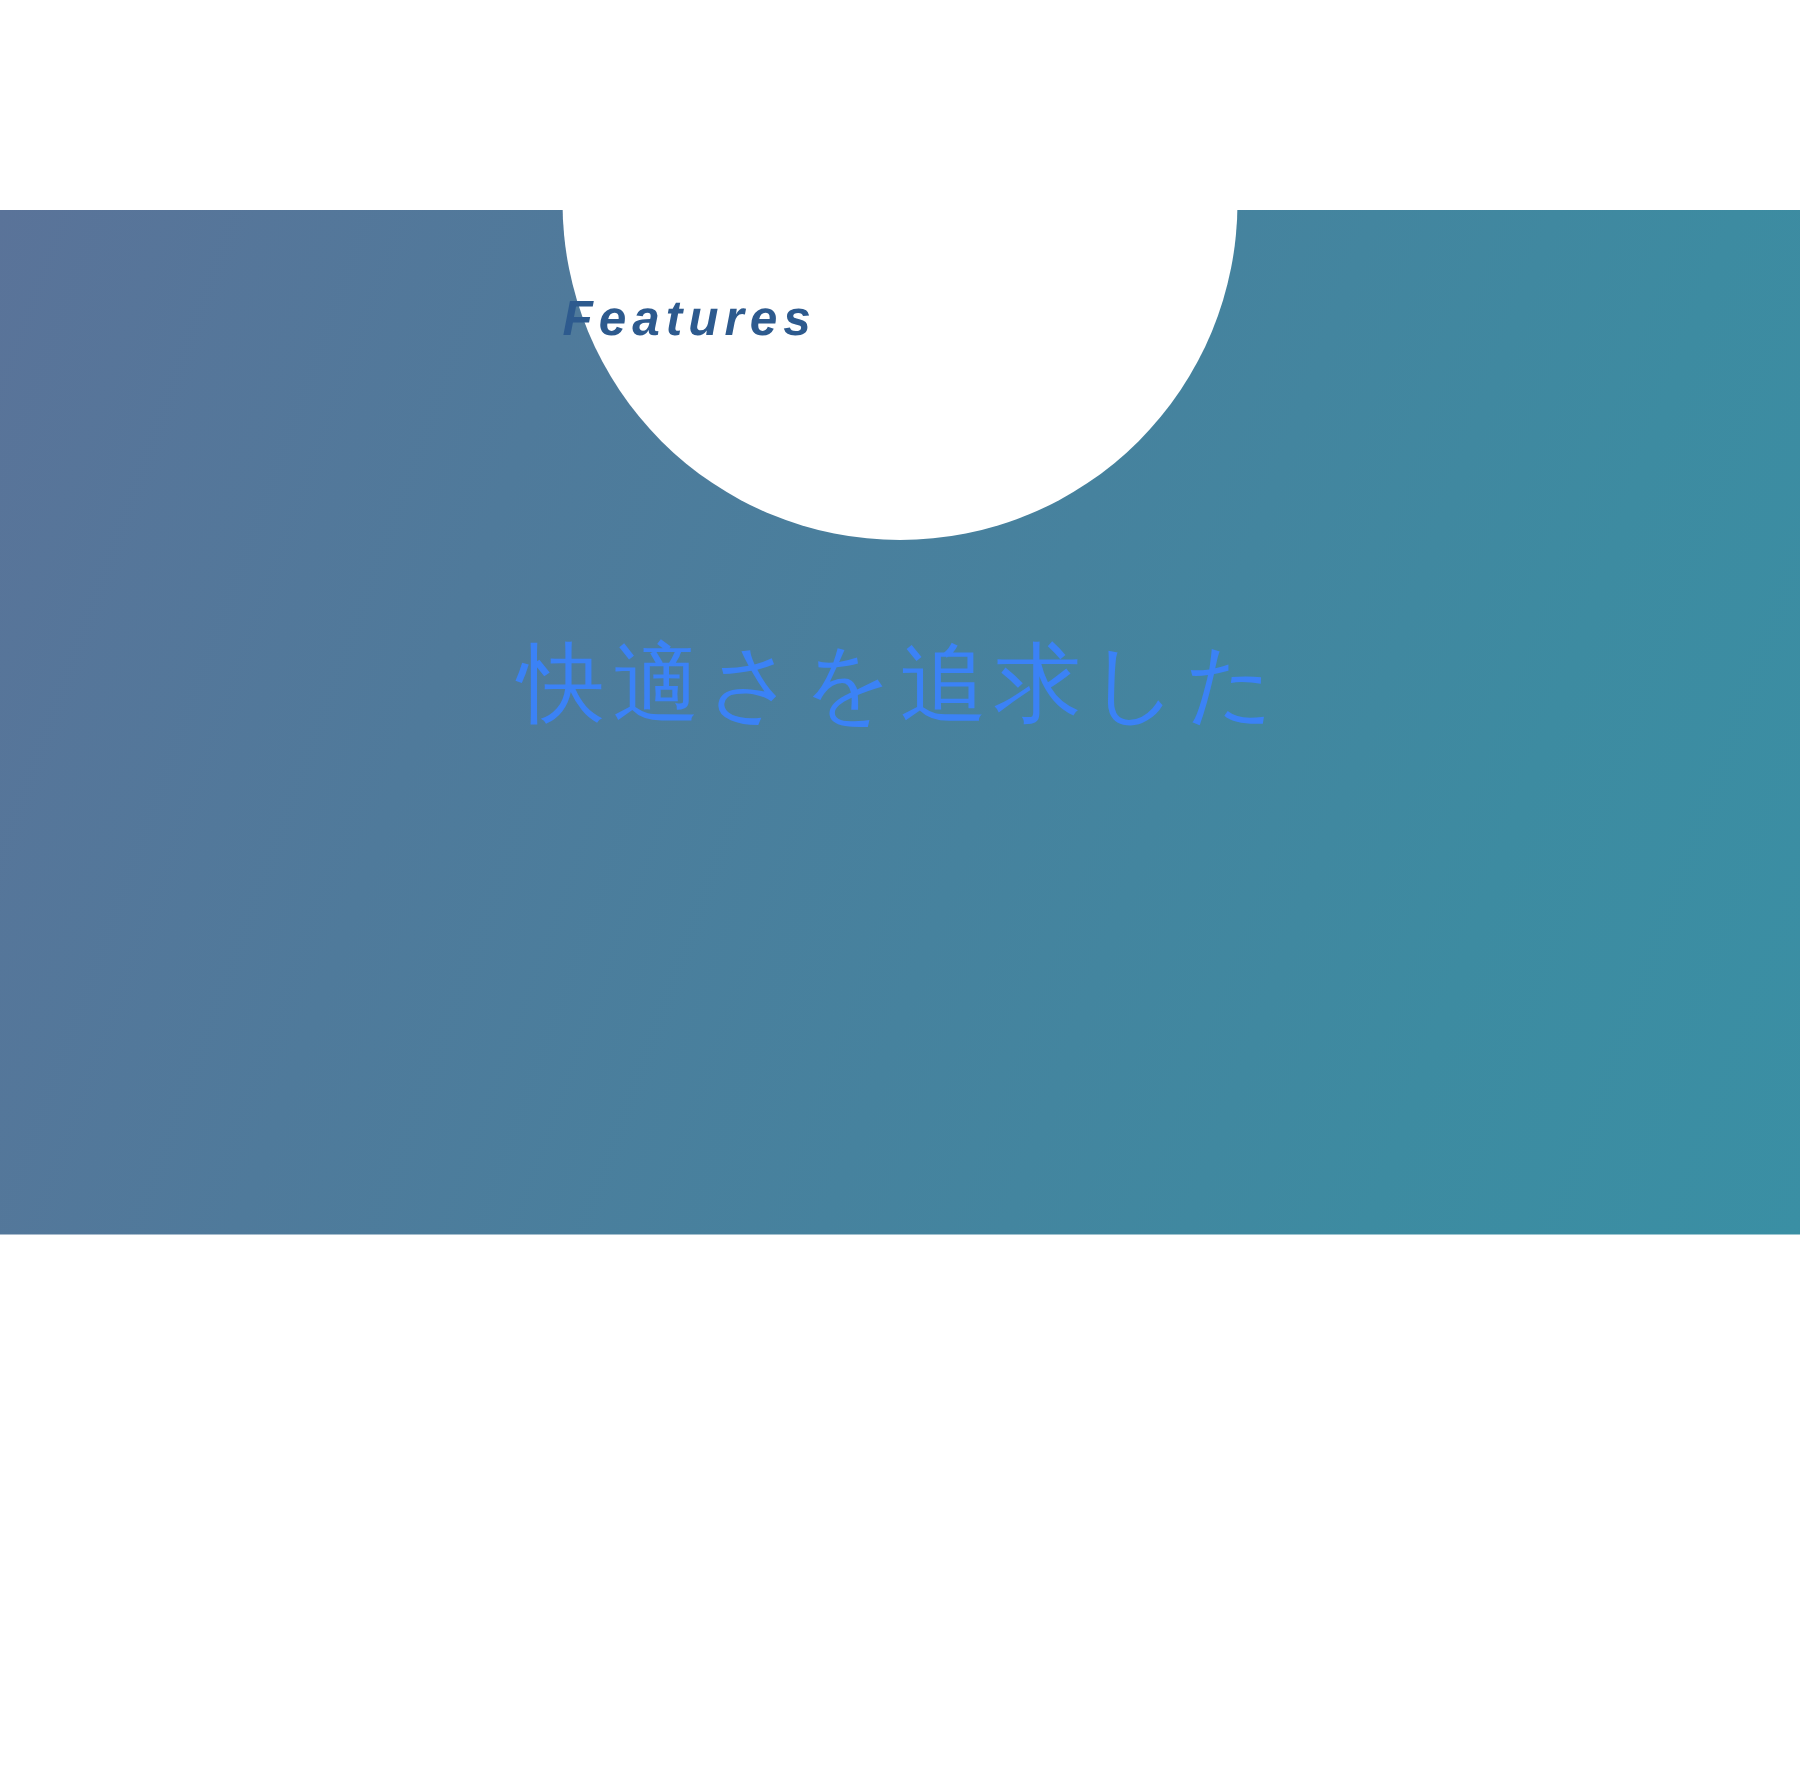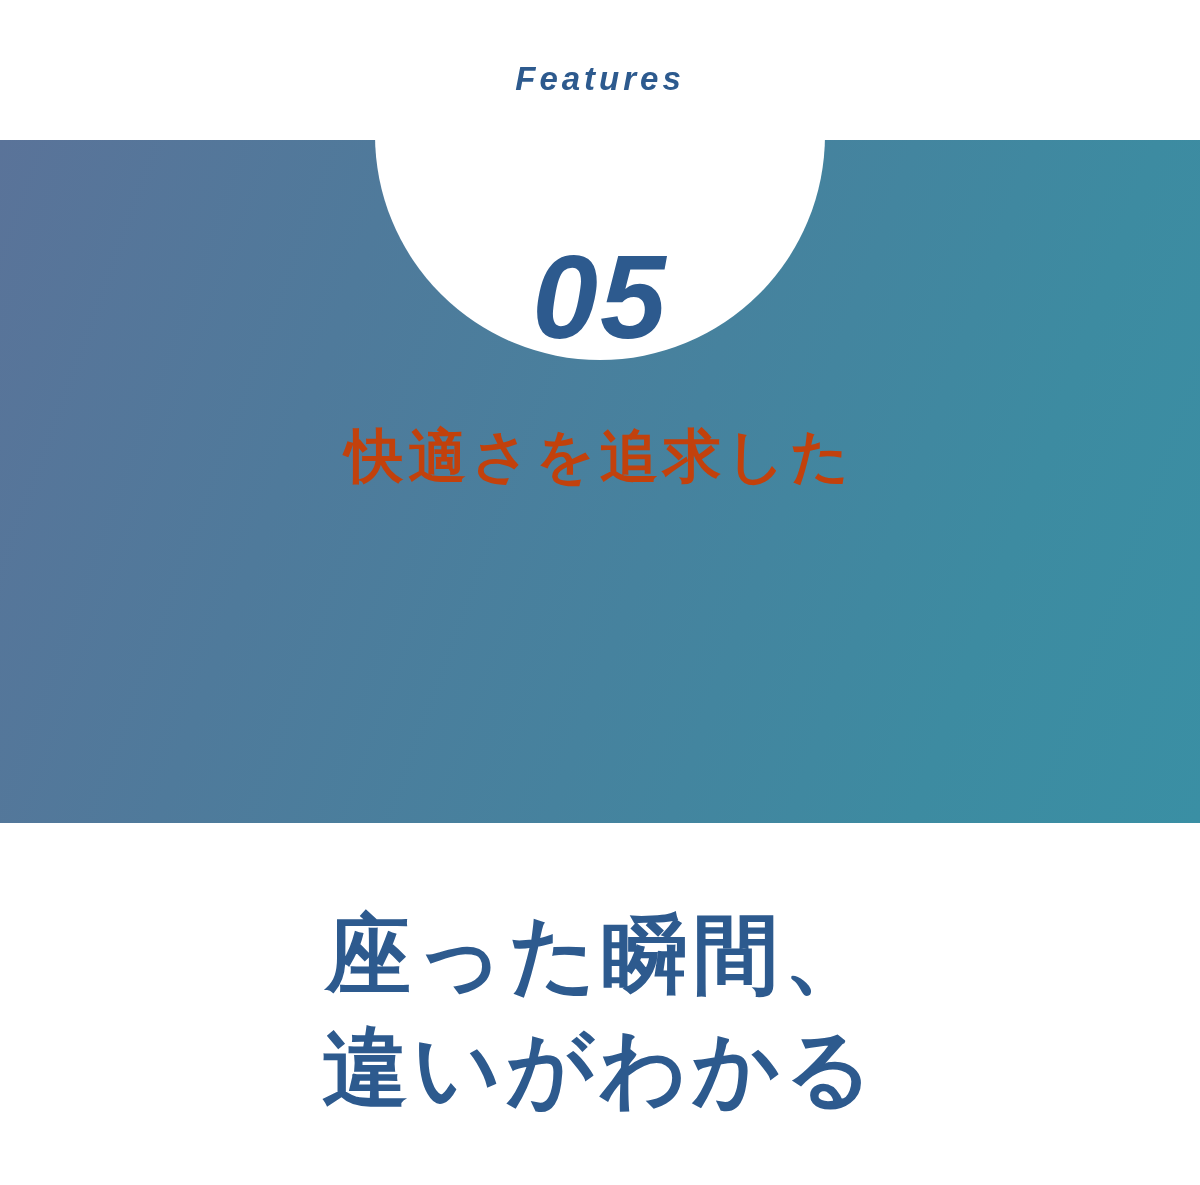--- a/index.html
+++ b/index.html
@@ -43,23 +43,23 @@
     background: #ffffff;
   }
 
   .badge-inner {
     position: absolute;
     left: 375px;
     top: 0;
     width: 450px;
     height: 360px;
     display: flex;
-    flex-direction: column;
+    flex-direction: row;
     align-items: center;
-    justify-content: space-between;
+    justify-content: flex-start;
     padding-top: 62px;
     box-sizing: border-box;
   }
 
   .features-label {
     font-size: 33px;
     font-weight: 700;
     font-style: italic;
     letter-spacing: 4px;
     color: #2d5a8e;
@@ -82,22 +82,22 @@
   .hero-copy {
     position: absolute;
     left: 0;
     top: 420px;
     width: 1200px;
     text-align: center;
   }
 
   .hero-sub {
     font-size: 58px;
-    font-weight: 700;
-    color: #c2410c;
+    font-weight: 400;
+    color: #3b82f6;
     letter-spacing: 5px;
     line-height: 1.25;
     white-space: nowrap;
   }
 
   .hero-title {
     font-size: 96px;
     font-weight: 700;
     color: #ffffff;
     letter-spacing: 6px;
@@ -128,25 +128,20 @@
 <body>
 
 <div class="page">
 
   <div class="hero-band"></div>
 
   <div class="badge-circle"></div>
 
   <div class="badge-inner">
     <div class="features-label">Features</div>
-    <div class="features-number">05</div>
   </div>
 
   <div class="hero-copy">
     <div class="hero-sub">快適さを追求した</div>
   </div>
 
-  <div class="catch-copy">
-    <span class="catch-line">座った瞬間、</span>
-    <span class="catch-line">違いがわかる</span>
-  </div>
 
 </div>
 
 </body></html>

